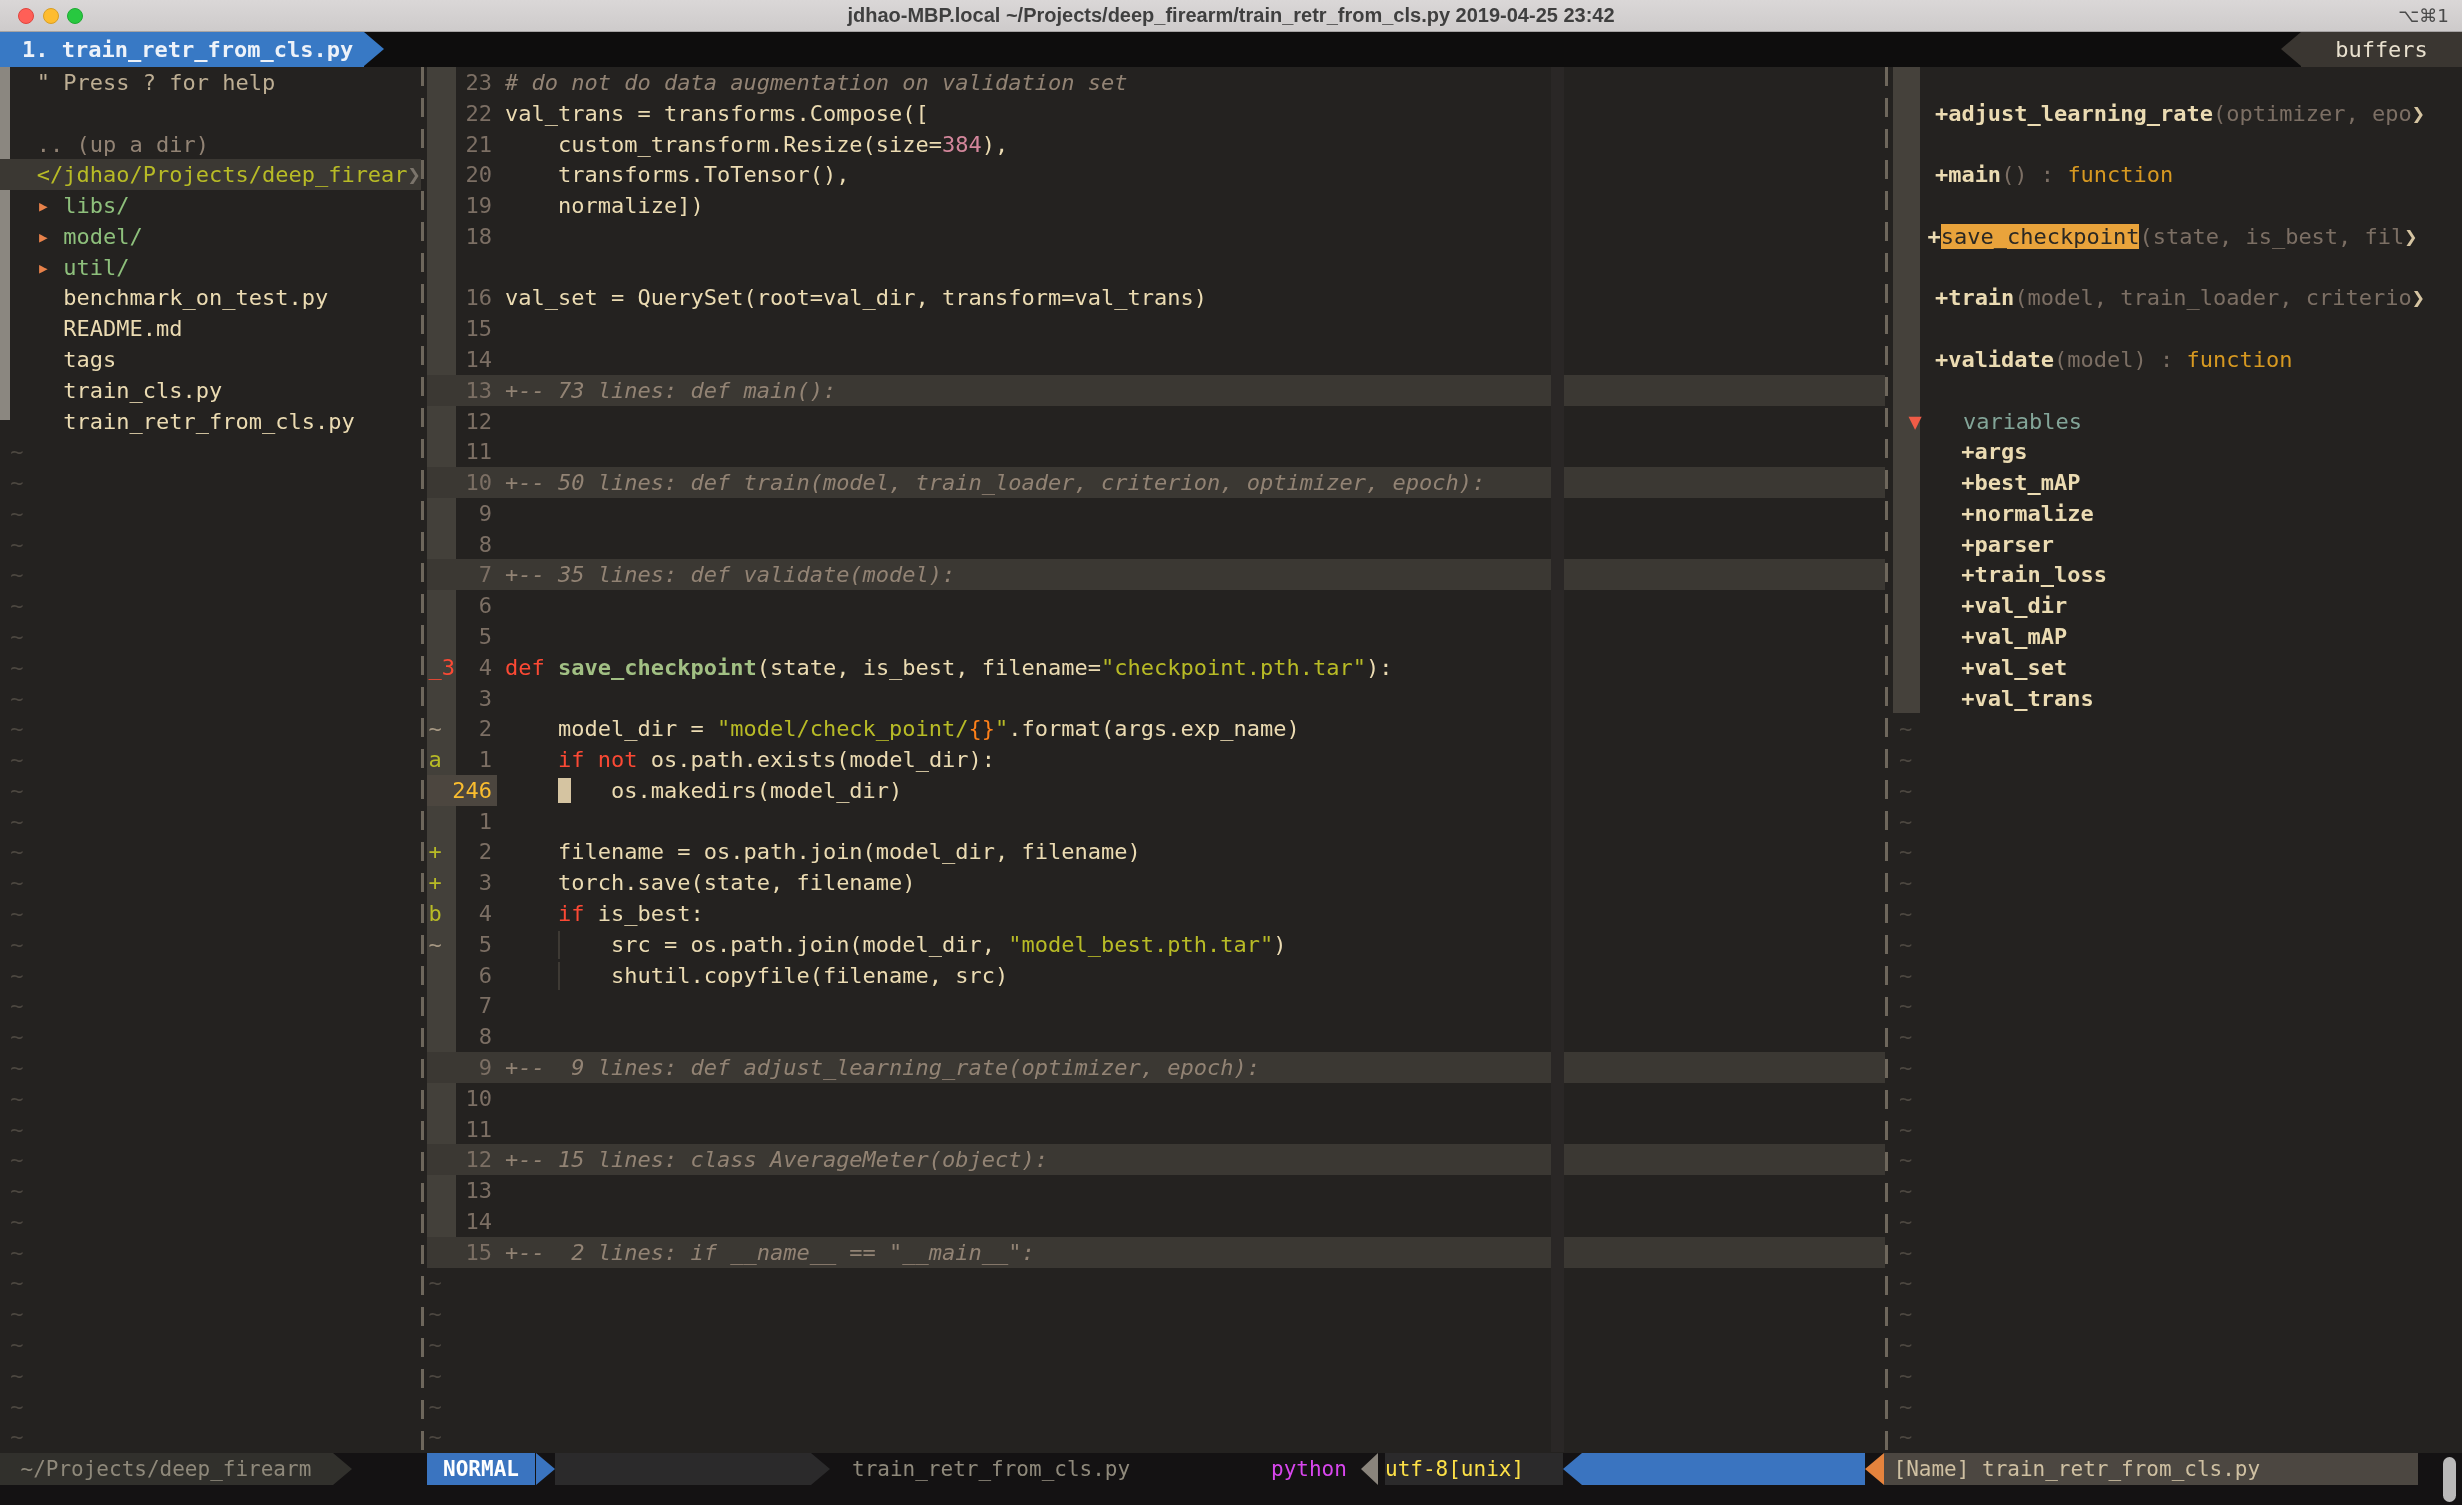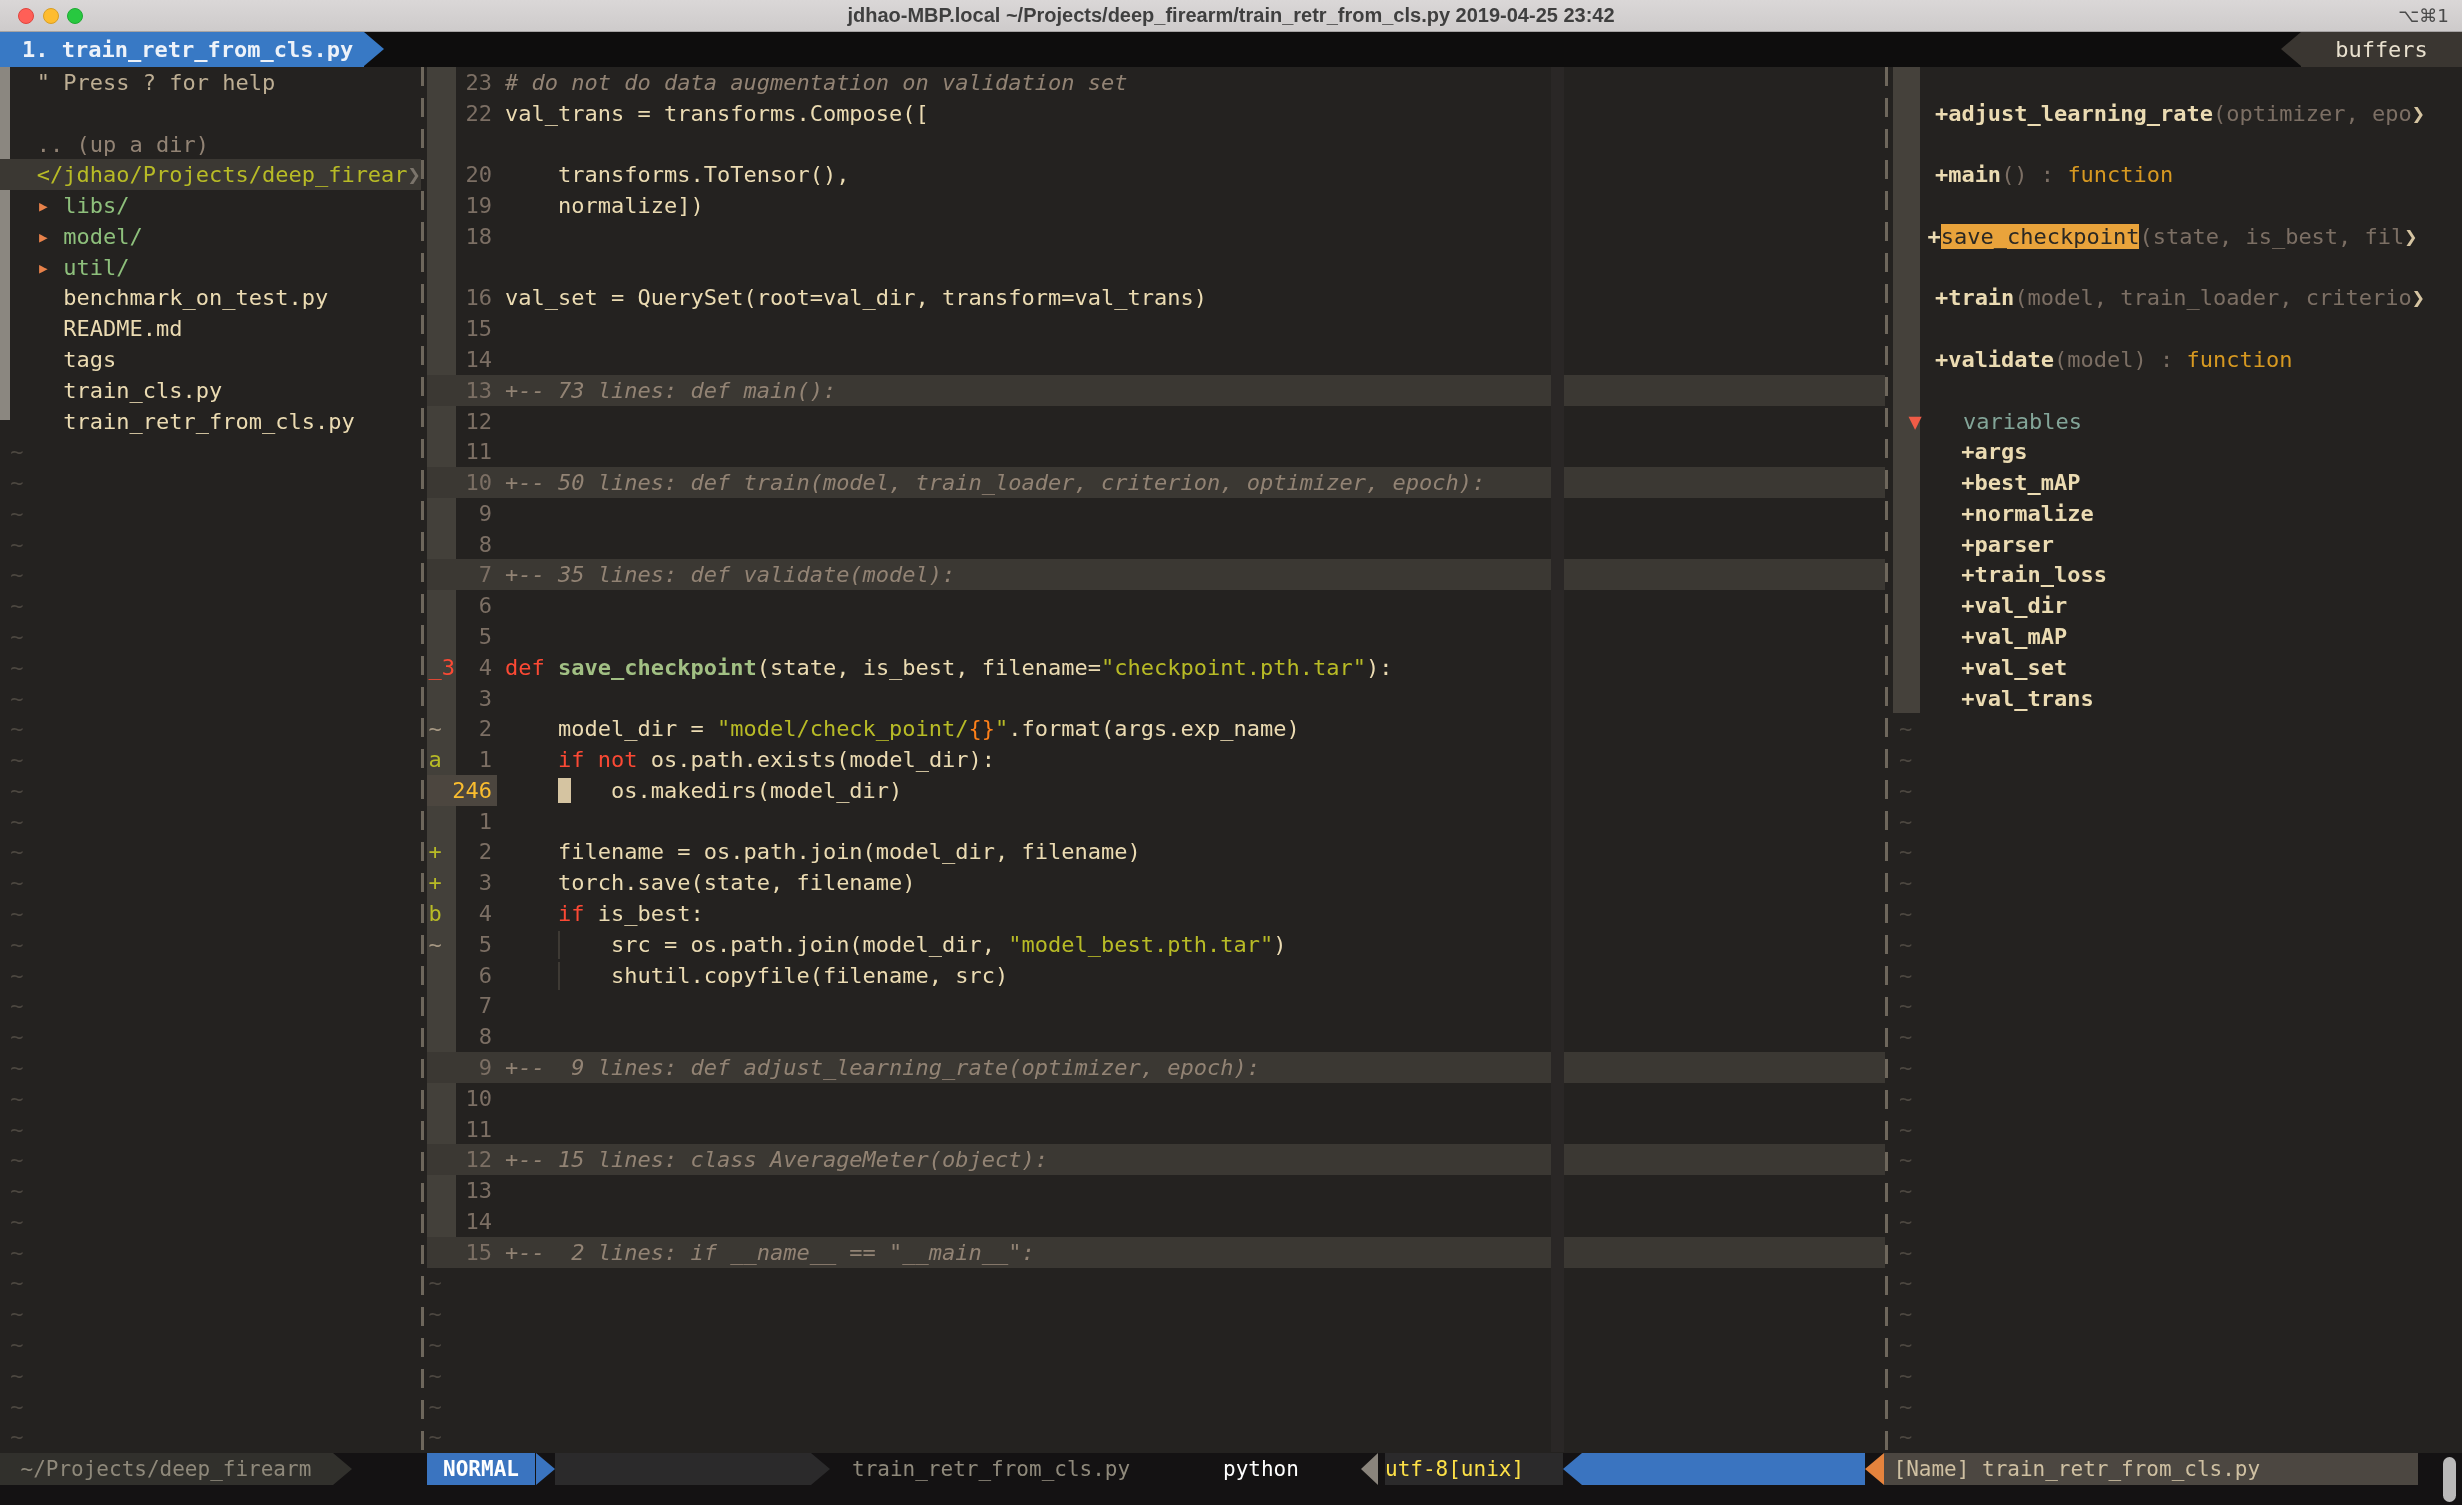--- a/index.html
+++ b/index.html
@@ -72,21 +72,21 @@
   #sl-nt{left:0;width:333px;background:#31302c;color:#8f897b;padding-left:20.5px;box-sizing:border-box;}
   #sl-nt-arrow{position:absolute;left:333px;top:0;width:0;height:0;
     border-top:16px solid transparent;border-bottom:16px solid transparent;border-left:19px solid #31302c;}
   #sl-mode{left:427px;width:108px;background:#3a74c0;color:#fff;font-weight:600;text-align:center;}
   #sl-mode-arrow{position:absolute;left:536px;top:0;width:0;height:0;
     border-top:16px solid transparent;border-bottom:16px solid transparent;border-left:19px solid #3a74c0;}
   #sl-git{left:555px;width:256px;background:#2b2a2b;color:#ece2cb;padding-left:19px;box-sizing:border-box;}
   #sl-git-arrow{position:absolute;left:811px;top:0;width:0;height:0;
     border-top:16px solid transparent;border-bottom:16px solid transparent;border-left:19px solid #2b2a2b;}
   #sl-file{left:852px;color:#8f897b;}
-  #sl-ft{left:1223px;color:#ffffff;text-align:center;}
+  #sl-ft{left:1271px;color:#d946ef;text-align:center;}
   #sl-enc-sep{position:absolute;left:1361px;top:0;width:0;height:0;
     border-top:16px solid transparent;border-bottom:16px solid transparent;border-right:17.6px solid #8a847c;}
   #sl-enc{left:1385px;width:178px;background:#2b2a2b;color:#fde047;text-align:left;}
   #sl-pos-tip{position:absolute;left:1563px;top:0;width:0;height:0;
     border-top:16px solid transparent;border-bottom:16px solid transparent;border-right:19px solid #3a74c0;}
   #sl-pos{left:1582px;width:283px;background:#3a74c0;color:#fff;padding-left:23px;box-sizing:border-box;}
   #sl-orange-tip{position:absolute;left:1865px;top:0;width:0;height:0;
     border-top:16px solid transparent;border-bottom:16px solid transparent;border-right:19px solid #e5833d;}
   #sl-tag{left:1884px;width:534px;background:#4c4741;color:#cfc0a2;padding-left:9.5px;box-sizing:border-box;}
   #trigram{display:inline-block;width:16px;height:14.7px;margin:0 5.9px -0.7px 5.9px;
@@ -166,20 +166,21 @@
     </div>
 
   <div class="wsep" style="left:421px"></div>
   <div class="wsep" style="left:1885px"></div>
 
   <div id="code">
     <div id="sign-strip"></div>
     <div id="colorcolumn"></div>
   <div class="row code-row" style="top: 0px;"><span class="num">23</span><span class="ct"><span class="c"># do not do data augmentation on validation set</span></span></div>
       <div class="row code-row" style="top: 31px;"><span class="num">22</span><span class="ct"><span class="p">val_trans = transforms.Compose([</span></span></div>
+      <div class="row code-row" style="top: 62px;"><span class="num">21</span><span class="ct"><span class="p">    custom_transform.Resize(size=</span><span class="n">384</span><span class="p">),</span></span></div>
       <div class="row code-row" style="top: 92px;"><span class="num">20</span><span class="ct"><span class="p">    transforms.ToTensor(),</span></span></div>
       <div class="row code-row" style="top: 123px;"><span class="num">19</span><span class="ct"><span class="p">    normalize])</span></span></div>
       <div class="row code-row" style="top: 154px;"><span class="num">18</span><span class="ct"></span></div>
       <div class="row code-row" style="top: 215px;"><span class="num">16</span><span class="ct"><span class="p">val_set = QuerySet(root=val_dir, transform=val_trans)</span></span></div>
       <div class="row code-row" style="top: 246px;"><span class="num">15</span><span class="ct"></span></div>
       <div class="row code-row" style="top: 277px;"><span class="num">14</span><span class="ct"></span></div>
       <div class="row code-row fold" style="top: 308px;"><span class="num">13</span><span class="ct">+-- 73 lines: def main():</span></div>
       <div class="row code-row" style="top: 339px;"><span class="num">12</span><span class="ct"></span></div>
       <div class="row code-row" style="top: 369px;"><span class="num">11</span><span class="ct"></span></div>
       <div class="row code-row fold" style="top: 400px;"><span class="num">10</span><span class="ct">+-- 50 lines: def train(model, train_loader, criterion, optimizer, epoch):</span></div>

